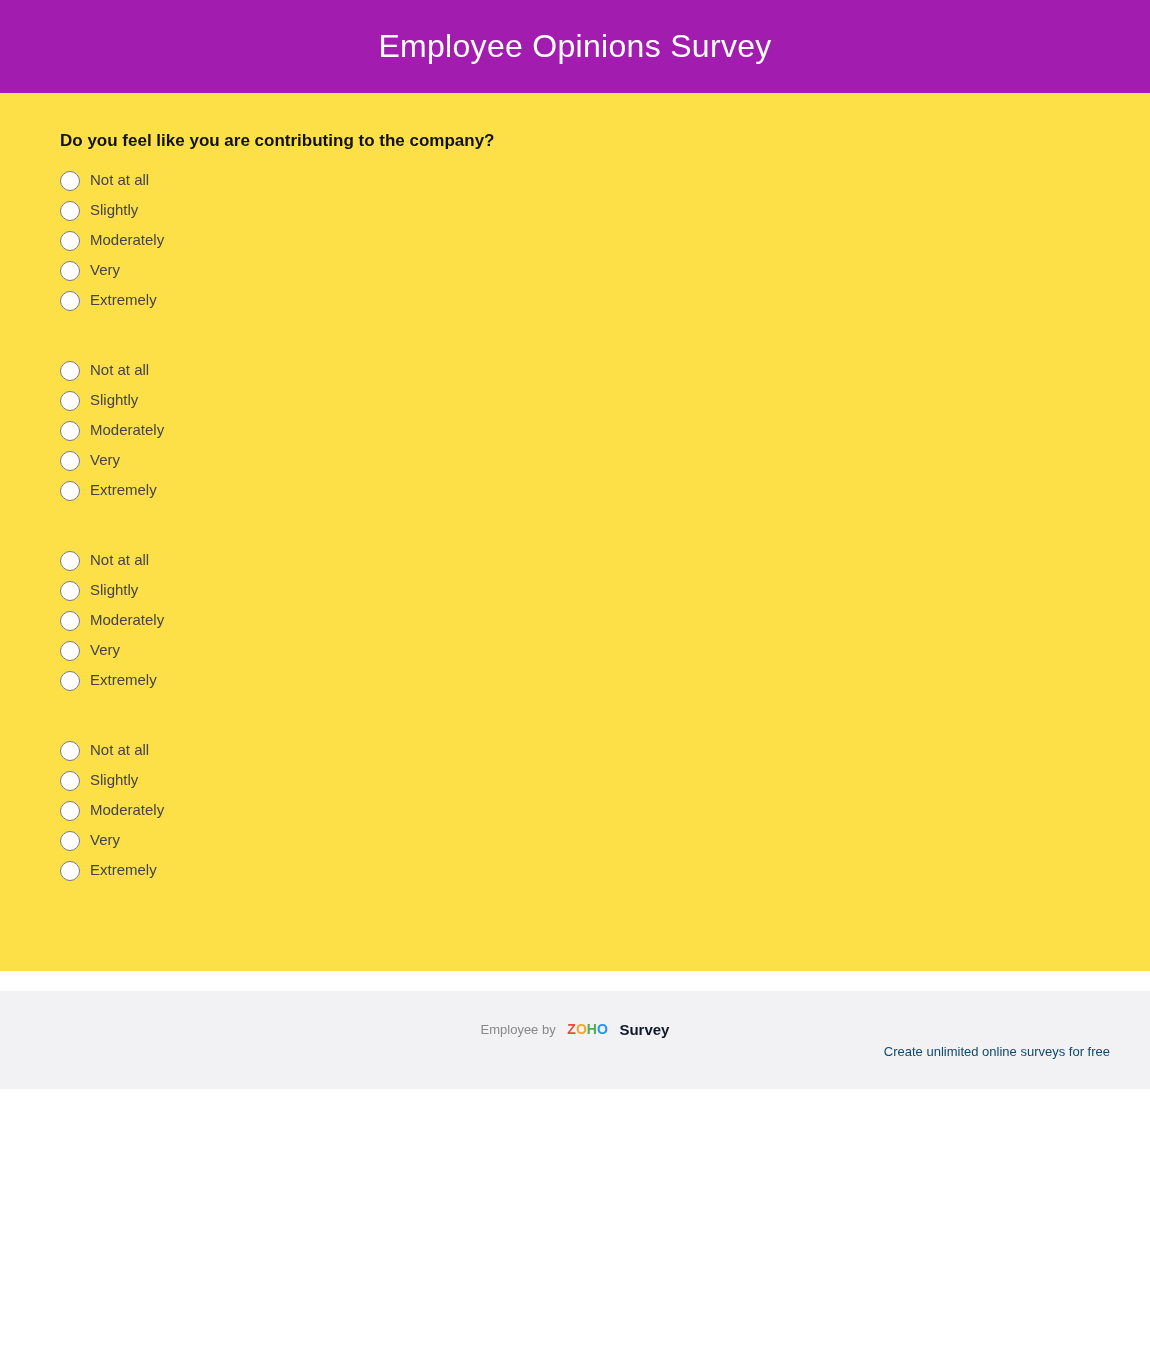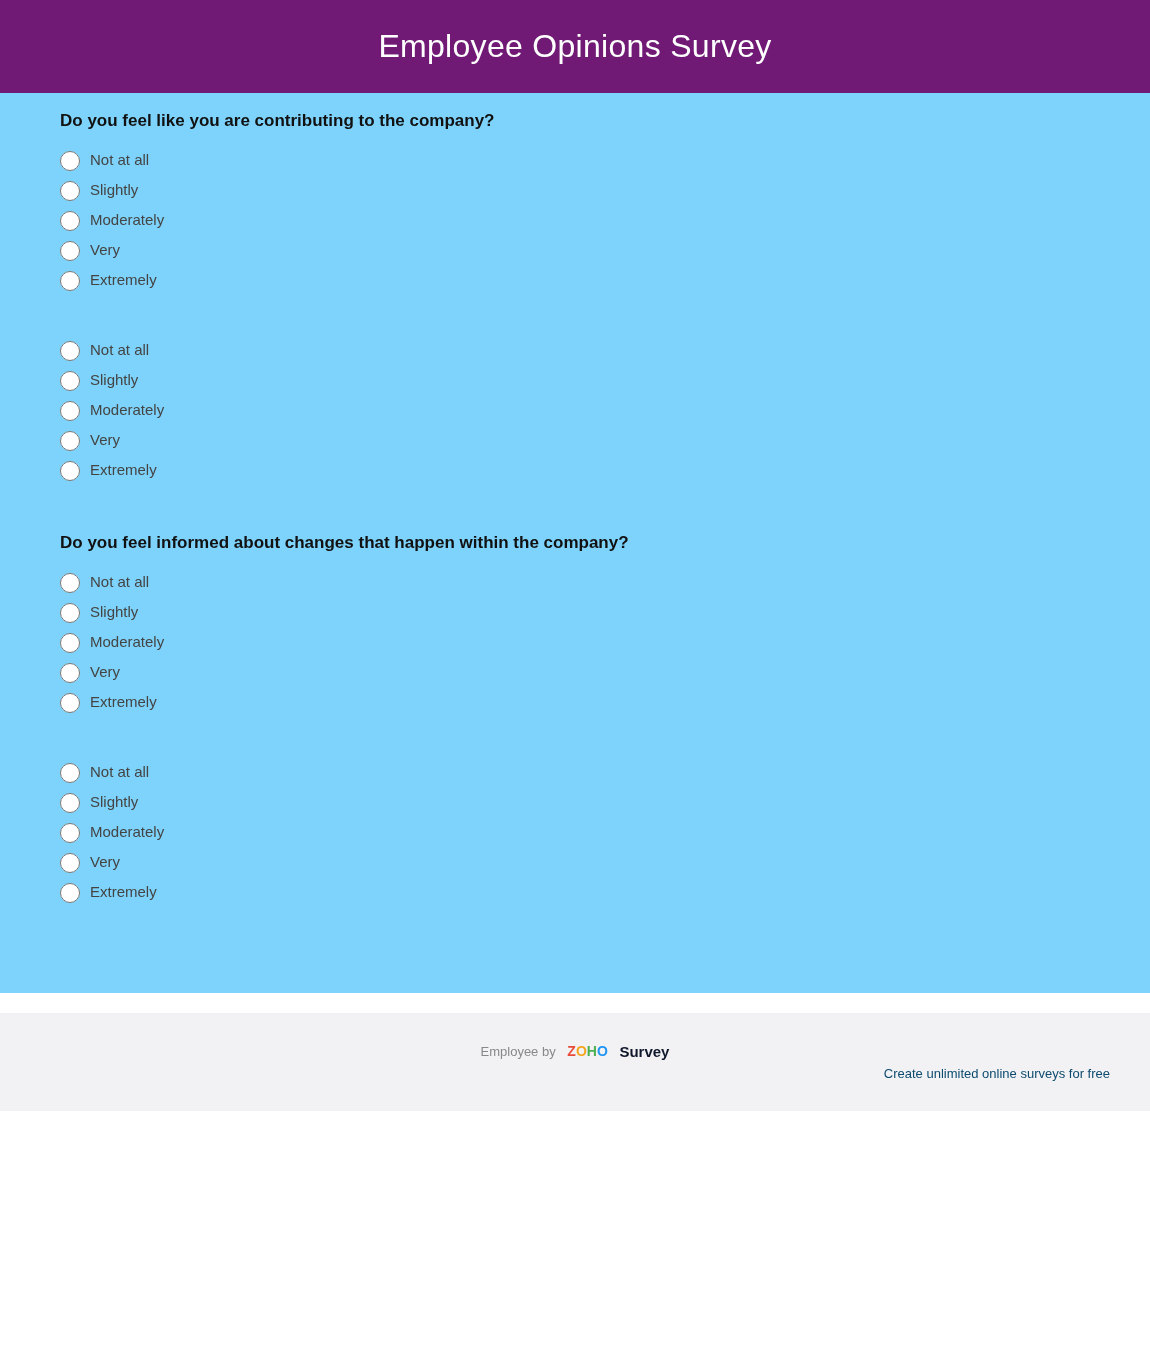--- a/index.html
+++ b/index.html
@@ -10,36 +10,36 @@
 
     body {
       font-family: Arial, sans-serif;
       background: #ffffff;
       color: #222;
       min-height: 1360px;
       width: 1150px;
     }
 
     .header {
-      background-color: #701a75;
+      background-color: #a21caf;
       width: 100%;
       padding: 28px 40px;
       text-align: center;
     }
 
     .header h1 {
       color: #ffffff;
       font-size: 32px;
       font-weight: 400;
       letter-spacing: 0.3px;
     }
 
     .survey-body {
-      padding: 16px 60px 40px 60px;
-      background: #7dd3fc;
+      padding: 36px 60px 40px 60px;
+      background: #fde047;
     }
 
     .question-block {
       margin-bottom: 50px;
     }
 
     .question-text {
       font-size: 17px;
       font-weight: 700;
       color: #111;
@@ -157,21 +157,20 @@
       <label class="radio-option">
         <input type="radio" name="q2" value="Very" style="">
         <span class="radio-label">Very</span>
       </label>
       <label class="radio-option">
         <input type="radio" name="q2" value="Extremely" style="">
         <span class="radio-label">Extremely</span>
       </label>
     </div>
     <div class="question-block">
-      <div class="question-text">Do you feel informed about changes that happen within the company?</div>
       <label class="radio-option">
         <input type="radio" name="q3" value="Not at all" style="">
         <span class="radio-label">Not at all</span>
       </label>
       <label class="radio-option">
         <input type="radio" name="q3" value="Slightly" style="">
         <span class="radio-label">Slightly</span>
       </label>
       <label class="radio-option">
         <input type="radio" name="q3" value="Moderately" style="">

